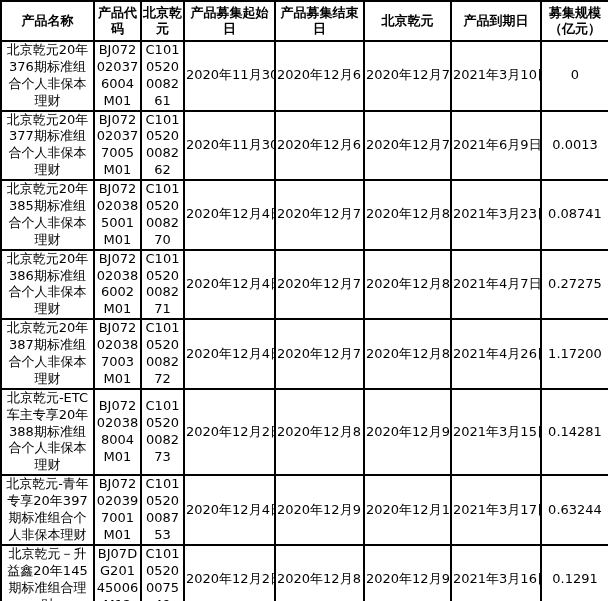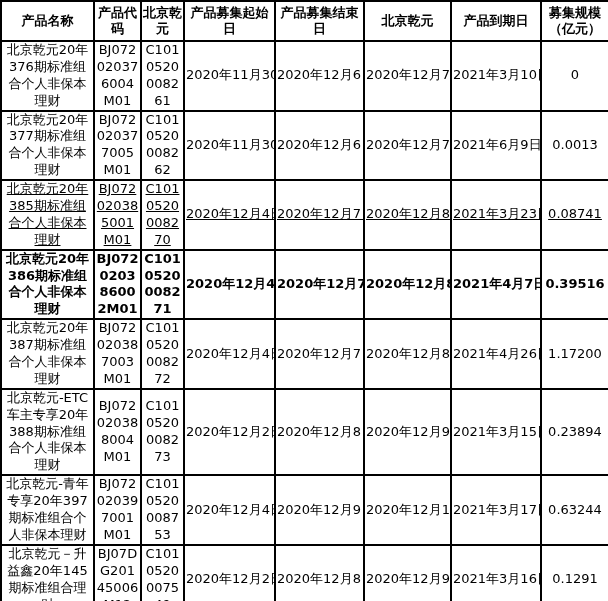--- a/index.html
+++ b/index.html
@@ -55,22 +55,22 @@
   td.col-establish_date, td.col-maturity_date {
     font-size: 12px;
     white-space: nowrap;
   }
   td.col-scale {
     font-size: 13px;
   }
   
   tbody tr:nth-child(1)  { height: 46px; }
   tbody tr:nth-child(2)  { height: 46px; padding-left: 10px; }
-  tbody tr:nth-child(3)  { height: 46px; text-decoration: underline; }
-  tbody tr:nth-child(4)  { height: 52px; font-weight: bold; }
+  tbody tr:nth-child(3)  { height: 46px; }
+  tbody tr:nth-child(4)  { height: 52px; }
   tbody tr:nth-child(5)  { height: 45px; }
   tbody tr:nth-child(6)  { height: 62px; padding-left: 46px; }
   tbody tr:nth-child(7)  { height: 65px; padding-left: 6px; }
   tbody tr:nth-child(8)  { height: 50px; }
   tbody tr:nth-child(9)  { height: 50px; }
   tbody tr:nth-child(10) { height: 47px; }
   tbody tr:nth-child(11) { height: 48px; }
 </style>
 </head>
 <body>
@@ -131,41 +131,41 @@
           <td class="col-scale">0.08741</td>
         </tr>
         <tr>
           <td class="col-name">北京乾元20年386期标准组合个人非保本理财</td>
           <td class="col-code">BJ072020386002M01</td>
           <td class="col-reg_code">C1010520008271</td>
           <td class="col-start_date">2020年12月4日</td>
           <td class="col-end_date">2020年12月7日</td>
           <td class="col-establish_date">2020年12月8日</td>
           <td class="col-maturity_date">2021年4月7日</td>
-          <td class="col-scale">0.39516</td>
+          <td class="col-scale">0.27275</td>
         </tr>
         <tr>
           <td class="col-name">北京乾元20年387期标准组合个人非保本理财</td>
           <td class="col-code">BJ072020387003M01</td>
           <td class="col-reg_code">C1010520008272</td>
           <td class="col-start_date">2020年12月4日</td>
           <td class="col-end_date">2020年12月7日</td>
           <td class="col-establish_date">2020年12月8日</td>
           <td class="col-maturity_date">2021年4月26日</td>
           <td class="col-scale">1.17200</td>
         </tr>
         <tr>
           <td class="col-name">北京乾元-ETC车主专享20年388期标准组合个人非保本理财</td>
           <td class="col-code">BJ072020388004M01</td>
           <td class="col-reg_code">C1010520008273</td>
           <td class="col-start_date">2020年12月2日</td>
           <td class="col-end_date">2020年12月8日</td>
           <td class="col-establish_date">2020年12月9日</td>
           <td class="col-maturity_date">2021年3月15日</td>
-          <td class="col-scale">0.23894</td>
+          <td class="col-scale">0.14281</td>
         </tr>
         <tr>
           <td class="col-name">北京乾元-青年专享20年397期标准组合个人非保本理财</td>
           <td class="col-code">BJ072020397001M01</td>
           <td class="col-reg_code">C1010520008753</td>
           <td class="col-start_date">2020年12月4日</td>
           <td class="col-end_date">2020年12月9日</td>
           <td class="col-establish_date">2020年12月10日</td>
           <td class="col-maturity_date">2021年3月17日</td>
           <td class="col-scale">0.63244</td>

